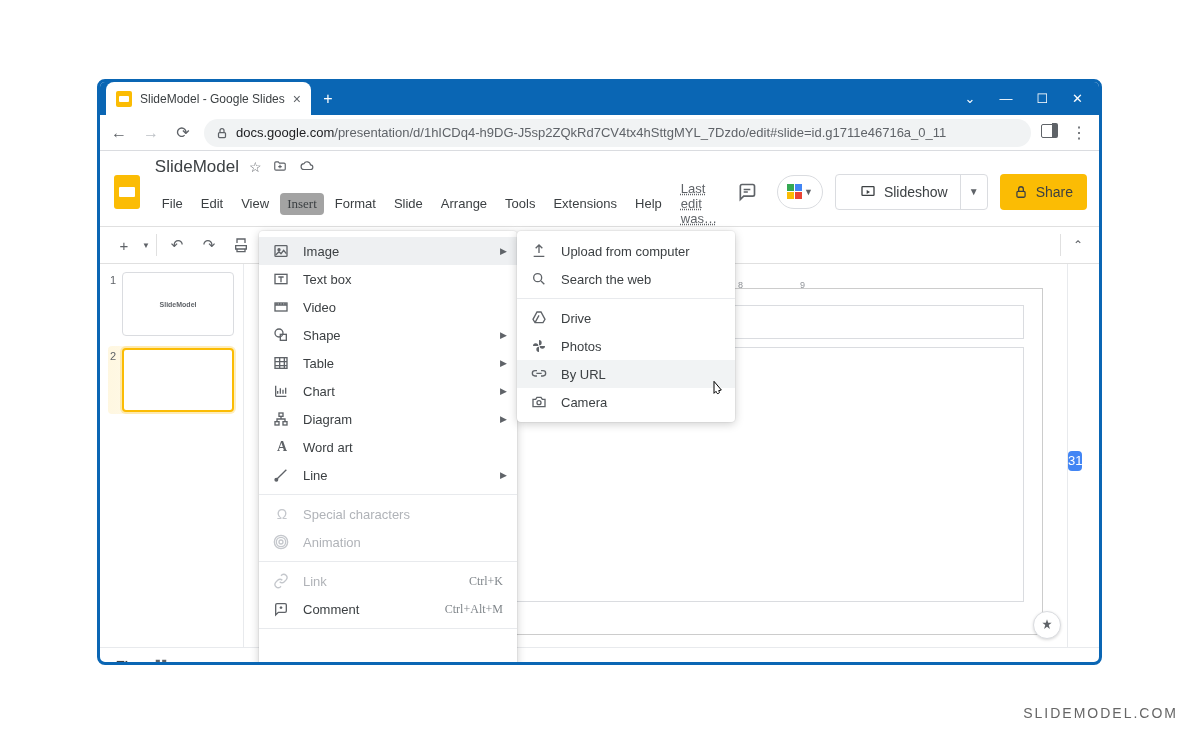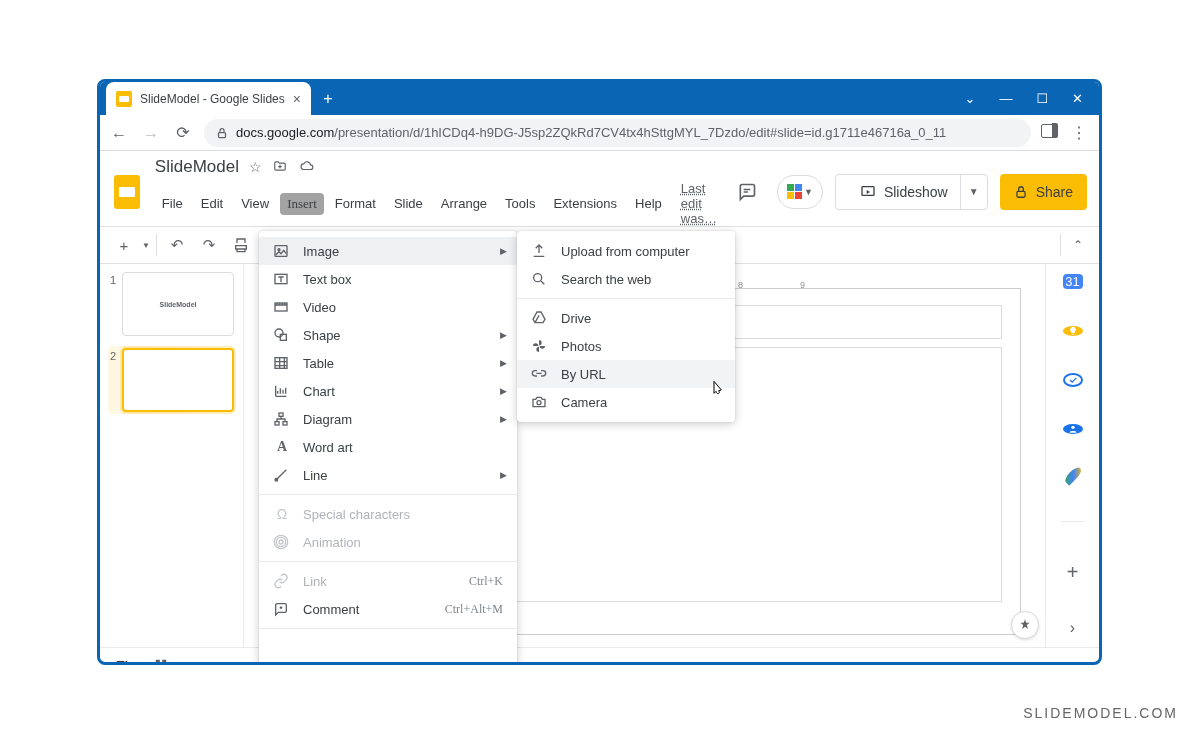--- a/index.html
+++ b/index.html
@@ -76,21 +76,21 @@
   .vruler .mark { height: 62px; }
   .vruler .mark::before { content: attr(data-v); display: block; }
   .slide-area { position: absolute; left: 68px; top: 24px; right: 24px; bottom: 12px; }
   .slide { width: 100%; height: 100%; border: 1px solid #ccc; background: #fff; }
   .title-ph { margin: 16px 18px 8px; height: 34px; border: 1px solid #dadce0; }
   .body-ph { margin: 0 18px 16px; height: calc(100% - 90px); border: 1px solid #dadce0; }
 
   .explore-chip { position: absolute; right: 6px; bottom: 8px; width: 28px; height: 28px; background: #fff; border: 1px solid #dadce0; border-radius: 14px; display: flex; align-items: center; justify-content: center; box-shadow: 0 1px 3px rgba(0,0,0,0.15); cursor: pointer; color: #5f6368; }
 
   
-  .side-panel { width: 54px; border-left: 1px solid #e8eaed; display: flex; flex-direction: column; align-items: center; padding-top: 10px; gap: 37px; }
+  .side-panel { width: 32px; border-left: 1px solid #e8eaed; display: flex; flex-direction: row; align-items: center; padding-top: 10px; gap: 37px; }
   .side-icon { width: 20px; height: 20px; border-radius: 4px; display: flex; align-items: center; justify-content: center; font-size: 13px; color: #fff; cursor: pointer; }
   .side-icon.cal { background: #4285f4; }
   .side-icon.keep { background: #fbbc04; border-radius: 50%; }
   .side-icon.tasks { background: #fff; color: #4285f4; border: 2px solid #1a73e8; border-radius: 50%; }
   .side-icon.contacts { background: #1a73e8; border-radius: 50%; }
   .side-icon.maps { background: linear-gradient(135deg,#34a853 0%,#4285f4 50%,#fbbc04 100%); border-radius: 50% 50% 50% 0; transform: rotate(-45deg); position: relative; }
   .side-icon.maps span{ transform: rotate(45deg); }
   .side-icon.plus { color: #5f6368; font-size: 20px; background: none; }
   .side-sep { width: 24px; height: 1px; background: #e8eaed; margin: 4px 0; }
   .side-collapse { margin-top: auto; margin-bottom: 10px; color: #5f6368; cursor: pointer; }

